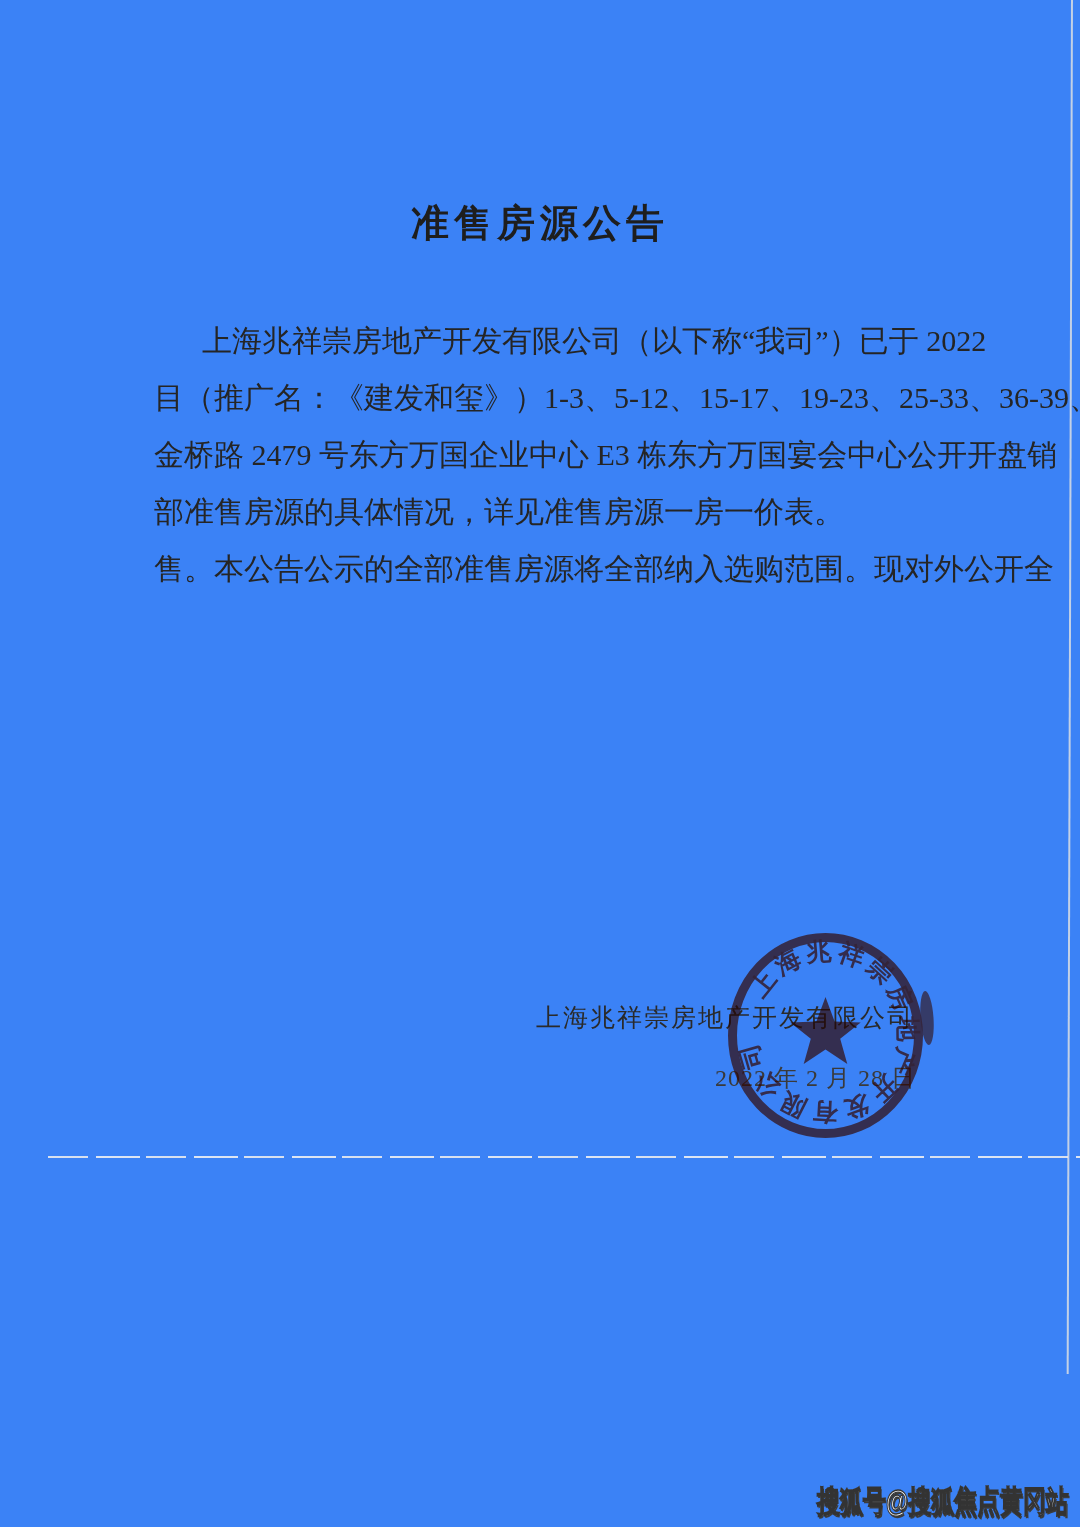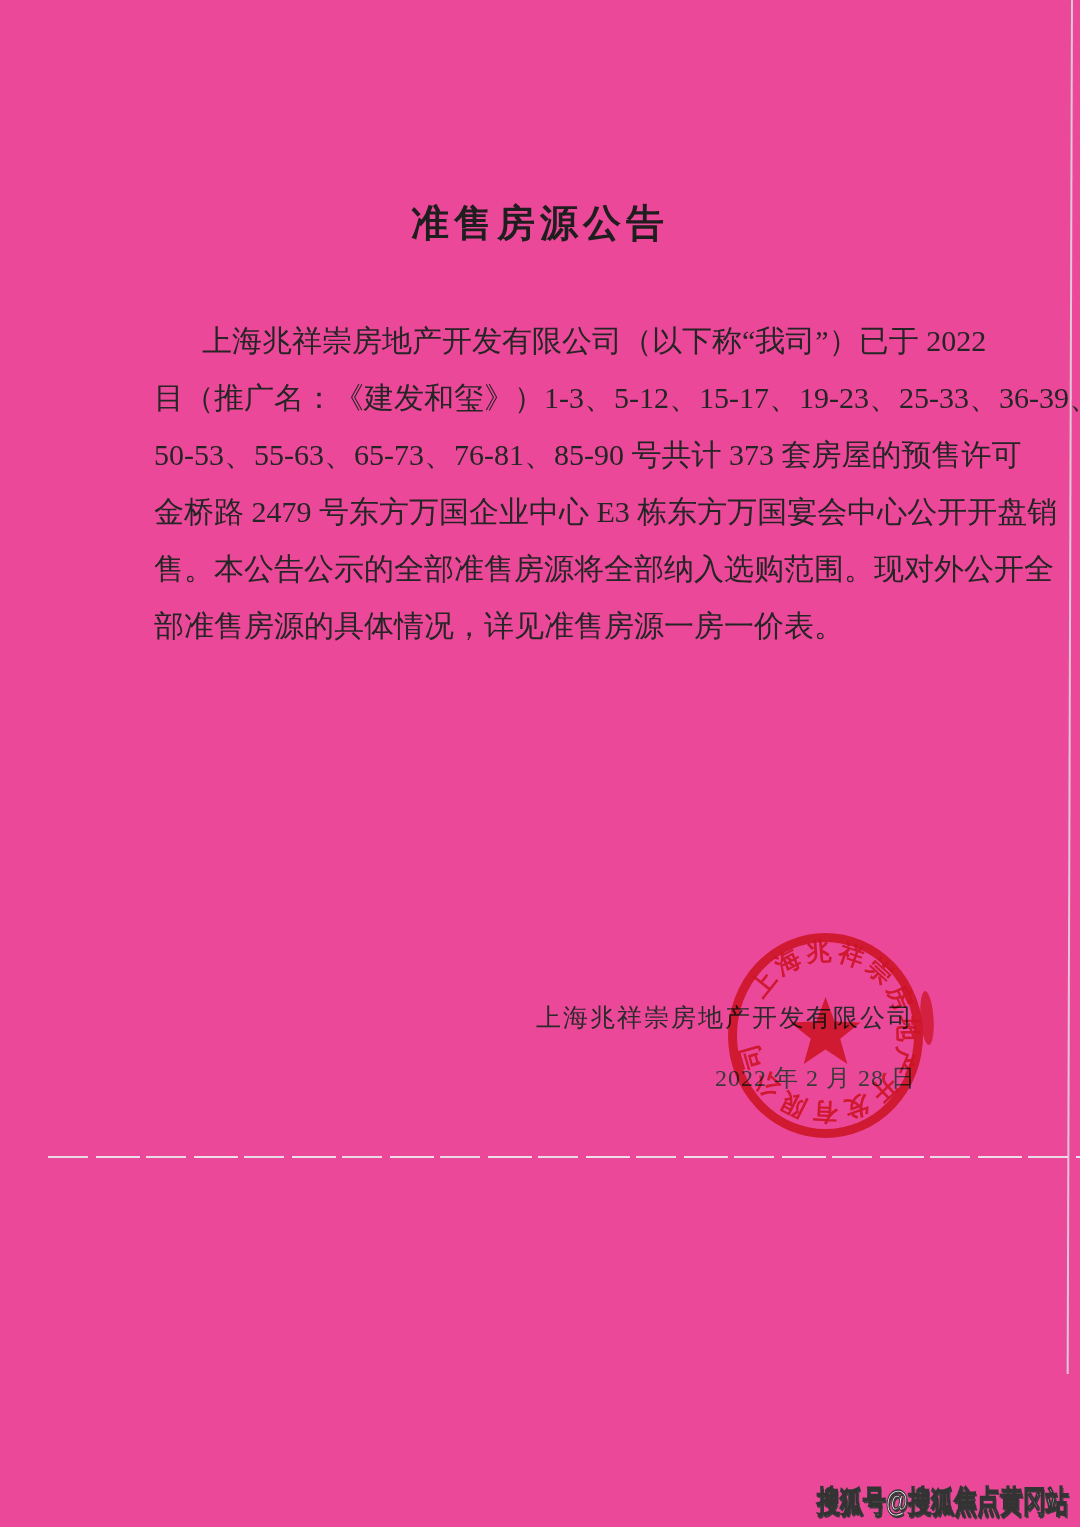--- a/index.html
+++ b/index.html
@@ -3,21 +3,21 @@
 <meta charset="utf-8">
 <style>
   * { margin: 0; padding: 0; box-sizing: border-box; }
   html, body { background: #ffffff; }
   body { font-family: "Liberation Serif", "DejaVu Serif", serif; }
 
   .page {
     position: relative;
     width: 1080px;
     height: 1527px;
-    background: #ec4899;
+    background: #3b82f6;
     overflow: hidden;
   }
 
   .doc-title {
     position: absolute;
     top: 198px;
     left: 0;
     width: 1080px;
     text-align: center;
     font-size: 38px;
@@ -114,24 +114,23 @@
 </head>
 <body>
 
 <div class="page">
 
   <div class="doc-title">准售房源公告</div>
 
   <div class="body-text">
     <div class="body-line indent">上海兆祥崇房地产开发有限公司（以下称“我司”）已于 2022</div>
     <div class="body-line">目（推广名：《建发和玺》）1-3、5-12、15-17、19-23、25-33、36-39、</div>
-    <div class="body-line">50-53、55-63、65-73、76-81、85-90 号共计 373 套房屋的预售许可</div>
     <div class="body-line">金桥路 2479 号东方万国企业中心 E3 栋东方万国宴会中心公开开盘销</div>
+    <div class="body-line">部准售房源的具体情况，详见准售房源一房一价表。</div>
     <div class="body-line">售。本公告公示的全部准售房源将全部纳入选购范围。现对外公开全</div>
-    <div class="body-line">部准售房源的具体情况，详见准售房源一房一价表。</div>
   </div>
 
   <div class="sig-company">上海兆祥崇房地产开发有限公司</div>
   <div class="sig-date">2022 年 2 月 28 日</div>
 
   <div class="seal">
     <svg width="212" height="212" viewBox="0 0 212 212">
       <defs>
         <path id="sealTextArc" d="M 41.2,69.5 A 72,72 0 1,1 41.0,69.9" fill="none"></path>
       </defs>

